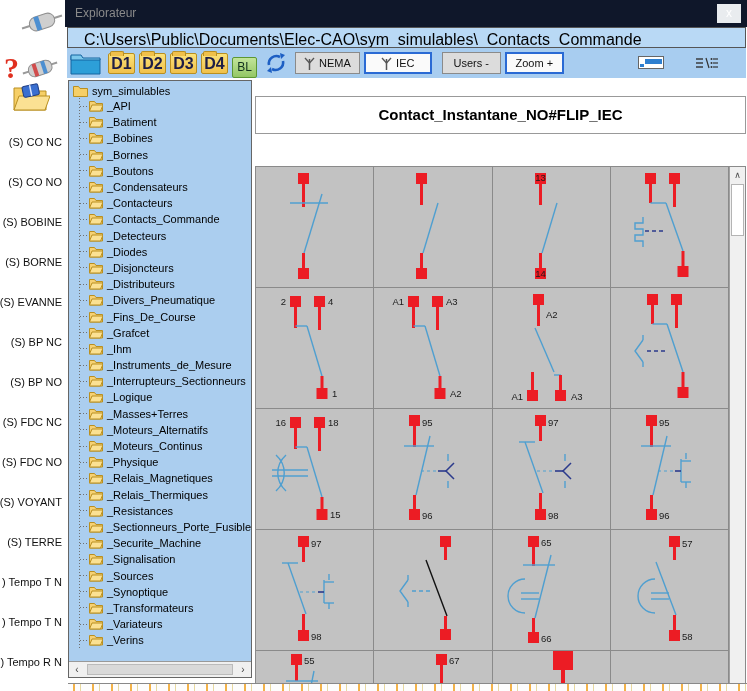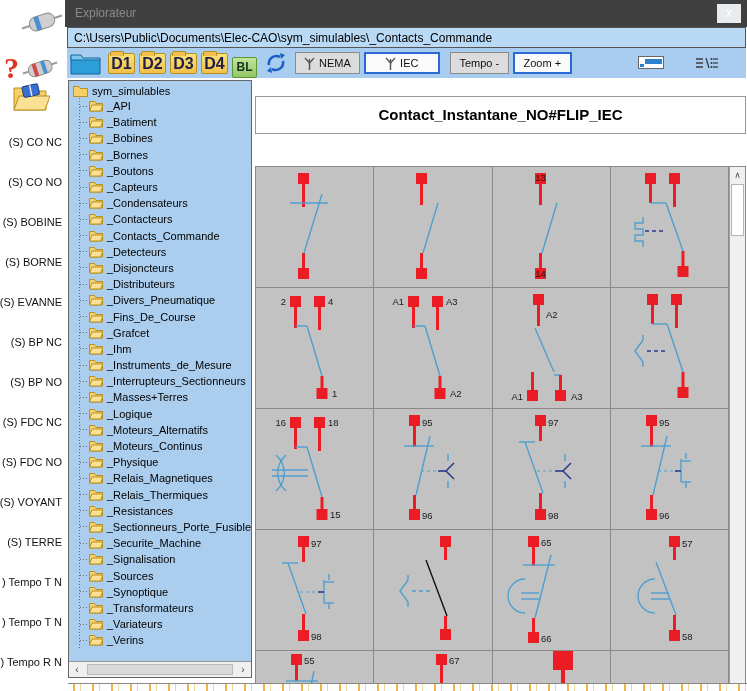--- a/index.html
+++ b/index.html
@@ -6,39 +6,39 @@
   html,body { width:747px; height:691px; overflow:hidden;
     font-family:"Liberation Sans", sans-serif; background:#fff; position:relative; }
 
   
   .app-strip { position:absolute; left:0; top:0; width:65px; height:691px; background:#fff; }
   .side-label { position:absolute; right:3px; width:200px; text-align:right;
     font-size:11px; color:#111; white-space:nowrap; }
 
   
   .explorer { position:absolute; left:65px; top:0; width:682px; height:691px; background:#fff; }
-  .titlebar { position:absolute; left:0; top:0; right:0; height:27px; background:#404040; }
+  .titlebar { position:absolute; left:0; top:0; right:0; height:27px; background:#0f172a; }
   .titlebar .title { position:absolute; left:10px; top:6px; font-size:12px; color:#8a8a8a; }
   .close-btn { position:absolute; right:6px; top:4px; width:24px; height:19px;
     background:#e9ecef; color:#fff; font-size:12px; text-align:center; line-height:19px; }
 
   .pathbar { position:absolute; left:2px; top:27px; right:1px; height:21px;
-    background:#b9d9f5; border:1px solid #555; font-size:12px; color:#000;
-    padding:3px 0 0 6px; white-space:nowrap; overflow:hidden; }
+    background:#b9d9f5; border:1px solid #555; font-size:16px; color:#000;
+    padding:3px 0 0 16px; white-space:nowrap; overflow:hidden; }
 
   .toolbar { position:absolute; left:2px; top:48px; right:1px; height:30px;
     background:#a8cdf0; display:flex; align-items:center; gap:4px; padding-left:3px; }
   .tb-folder { width:31px; height:23px; margin-right:3px; }
   .d-btn { width:27px; height:21px; background:linear-gradient(#fbe27a,#f0c04a);
     border:1px solid #b98f20; border-radius:2px; font-weight:bold; font-size:16px;
     color:#1e1e46; text-align:center; line-height:19px; position:relative; }
   .d-btn::before { content:''; position:absolute; left:1px; top:-3px; width:12px; height:4px;
     background:#f0c04a; border:1px solid #b98f20; border-bottom:none; border-radius:2px 2px 0 0; }
   .bl-btn { width:25px; height:21px; background:linear-gradient(#c2e49a,#93c765);
-    border:1px solid #5d9733; border-radius:2px; font-weight:bold; font-size:12px;
+    border:1px solid #5d9733; border-radius:2px; font-weight:normal; font-size:12px;
     color:#14321e; text-align:center; line-height:19px;margin-top:8px; }
   .refresh { width:22px; height:22px; margin:0 4px; }
   .std-btn { height:22px; background:#dcdcdc; border:1px solid #8a8a8a; font-size:11px;
     color:#111; display:flex; align-items:center; justify-content:center; gap:4px; padding:0 8px; }
   .sel-btn { height:22px; background:#fafafa; border:2px solid #2a6ad4; font-size:11px;
     color:#111; display:flex; align-items:center; justify-content:center; gap:4px; padding:0 8px; }
   .zoom-btn { width:59px; }
   .tb-right { position:absolute; right:28px; top:8px; display:flex; gap:32px; align-items:center; }
 
   
@@ -163,29 +163,29 @@
       <path d="M7,21 l-5,-2 4,-4 z" fill="#1d5fc4"></path>
     </svg>
     <div class="std-btn">
       <svg width="11" height="13" viewBox="0 0 11 13">
         <line x1="1" y1="1" x2="5.5" y2="6" stroke="#555" stroke-width="1.3"></line>
         <line x1="10" y1="1" x2="5.5" y2="6" stroke="#555" stroke-width="1.3"></line>
         <line x1="5.5" y1="2" x2="5.5" y2="13" stroke="#555" stroke-width="1.5"></line>
       </svg>
       <span>NEMA</span>
     </div>
-    <div class="sel-btn" style="width:76px">
+    <div class="sel-btn" style="width:68px">
       <svg width="11" height="13" viewBox="0 0 11 13">
         <line x1="1" y1="1" x2="5.5" y2="6" stroke="#555" stroke-width="1.3"></line>
         <line x1="10" y1="1" x2="5.5" y2="6" stroke="#555" stroke-width="1.3"></line>
         <line x1="5.5" y1="2" x2="5.5" y2="13" stroke="#555" stroke-width="1.5"></line>
       </svg>
       <span>IEC</span>
     </div>
-    <div class="std-btn zoom-btn" style="margin-left:6px">Tempo -</div>
+    <div class="std-btn zoom-btn" style="margin-left:6px">Users -</div>
     <div class="sel-btn zoom-btn">Zoom +</div>
     <div class="tb-right">
       <svg width="26" height="13" viewBox="0 0 26 13">
         <rect x="0.5" y="0.5" width="25" height="12" fill="#fff" stroke="#666"></rect>
         <rect x="2" y="8" width="4" height="3" fill="#2d7fd0"></rect>
         <rect x="7" y="3" width="17" height="5" fill="#2d7fd0"></rect>
       </svg>
       <svg width="22" height="12" viewBox="0 0 22 12">
         <line x1="0" y1="2" x2="7" y2="2" stroke="#333" stroke-width="1.4"></line>
         <line x1="0" y1="6" x2="7" y2="6" stroke="#333" stroke-width="1.4"></line>
@@ -248,28 +248,20 @@
             <path d="M0.5,11 l2.5,-6 h11 l-2.5,6 z" fill="#fbe193" stroke="#b98f20"></path>
           </svg>
           <span>_Boutons</span>
         </div>
         <div class="tree-item">
           <span class="hdot"></span>
           <svg width="14" height="12" viewBox="0 0 14 12">
             <path d="M0.5,1.5 h5 l1.5,2 h6.5 v7.5 h-13 z" fill="#f6d173" stroke="#b98f20"></path>
             <path d="M0.5,11 l2.5,-6 h11 l-2.5,6 z" fill="#fbe193" stroke="#b98f20"></path>
           </svg>
-          <span>_Capteurs</span>
-        </div>
-        <div class="tree-item">
-          <span class="hdot"></span>
-          <svg width="14" height="12" viewBox="0 0 14 12">
-            <path d="M0.5,1.5 h5 l1.5,2 h6.5 v7.5 h-13 z" fill="#f6d173" stroke="#b98f20"></path>
-            <path d="M0.5,11 l2.5,-6 h11 l-2.5,6 z" fill="#fbe193" stroke="#b98f20"></path>
-          </svg>
           <span>_Condensateurs</span>
         </div>
         <div class="tree-item">
           <span class="hdot"></span>
           <svg width="14" height="12" viewBox="0 0 14 12">
             <path d="M0.5,1.5 h5 l1.5,2 h6.5 v7.5 h-13 z" fill="#f6d173" stroke="#b98f20"></path>
             <path d="M0.5,11 l2.5,-6 h11 l-2.5,6 z" fill="#fbe193" stroke="#b98f20"></path>
           </svg>
           <span>_Contacteurs</span>
         </div>
@@ -288,20 +280,28 @@
             <path d="M0.5,11 l2.5,-6 h11 l-2.5,6 z" fill="#fbe193" stroke="#b98f20"></path>
           </svg>
           <span>_Detecteurs</span>
         </div>
         <div class="tree-item">
           <span class="hdot"></span>
           <svg width="14" height="12" viewBox="0 0 14 12">
             <path d="M0.5,1.5 h5 l1.5,2 h6.5 v7.5 h-13 z" fill="#f6d173" stroke="#b98f20"></path>
             <path d="M0.5,11 l2.5,-6 h11 l-2.5,6 z" fill="#fbe193" stroke="#b98f20"></path>
           </svg>
+          <span>_Diodes</span>
+        </div>
+        <div class="tree-item">
+          <span class="hdot"></span>
+          <svg width="14" height="12" viewBox="0 0 14 12">
+            <path d="M0.5,1.5 h5 l1.5,2 h6.5 v7.5 h-13 z" fill="#f6d173" stroke="#b98f20"></path>
+            <path d="M0.5,11 l2.5,-6 h11 l-2.5,6 z" fill="#fbe193" stroke="#b98f20"></path>
+          </svg>
           <span>_Disjoncteurs</span>
         </div>
         <div class="tree-item">
           <span class="hdot"></span>
           <svg width="14" height="12" viewBox="0 0 14 12">
             <path d="M0.5,1.5 h5 l1.5,2 h6.5 v7.5 h-13 z" fill="#f6d173" stroke="#b98f20"></path>
             <path d="M0.5,11 l2.5,-6 h11 l-2.5,6 z" fill="#fbe193" stroke="#b98f20"></path>
           </svg>
           <span>_Distributeurs</span>
         </div>
@@ -352,29 +352,29 @@
             <path d="M0.5,11 l2.5,-6 h11 l-2.5,6 z" fill="#fbe193" stroke="#b98f20"></path>
           </svg>
           <span>_Interrupteurs_Sectionneurs</span>
         </div>
         <div class="tree-item">
           <span class="hdot"></span>
           <svg width="14" height="12" viewBox="0 0 14 12">
             <path d="M0.5,1.5 h5 l1.5,2 h6.5 v7.5 h-13 z" fill="#f6d173" stroke="#b98f20"></path>
             <path d="M0.5,11 l2.5,-6 h11 l-2.5,6 z" fill="#fbe193" stroke="#b98f20"></path>
           </svg>
+          <span>_Logique</span>
+        </div>
+        <div class="tree-item">
+          <span class="hdot"></span>
+          <svg width="14" height="12" viewBox="0 0 14 12">
+            <path d="M0.5,1.5 h5 l1.5,2 h6.5 v7.5 h-13 z" fill="#f6d173" stroke="#b98f20"></path>
+            <path d="M0.5,11 l2.5,-6 h11 l-2.5,6 z" fill="#fbe193" stroke="#b98f20"></path>
+          </svg>
           <span>_Masses+Terres</span>
-        </div>
-        <div class="tree-item">
-          <span class="hdot"></span>
-          <svg width="14" height="12" viewBox="0 0 14 12">
-            <path d="M0.5,1.5 h5 l1.5,2 h6.5 v7.5 h-13 z" fill="#f6d173" stroke="#b98f20"></path>
-            <path d="M0.5,11 l2.5,-6 h11 l-2.5,6 z" fill="#fbe193" stroke="#b98f20"></path>
-          </svg>
-          <span>_Logique</span>
         </div>
         <div class="tree-item">
           <span class="hdot"></span>
           <svg width="14" height="12" viewBox="0 0 14 12">
             <path d="M0.5,1.5 h5 l1.5,2 h6.5 v7.5 h-13 z" fill="#f6d173" stroke="#b98f20"></path>
             <path d="M0.5,11 l2.5,-6 h11 l-2.5,6 z" fill="#fbe193" stroke="#b98f20"></path>
           </svg>
           <span>_Moteurs_Alternatifs</span>
         </div>
         <div class="tree-item">

